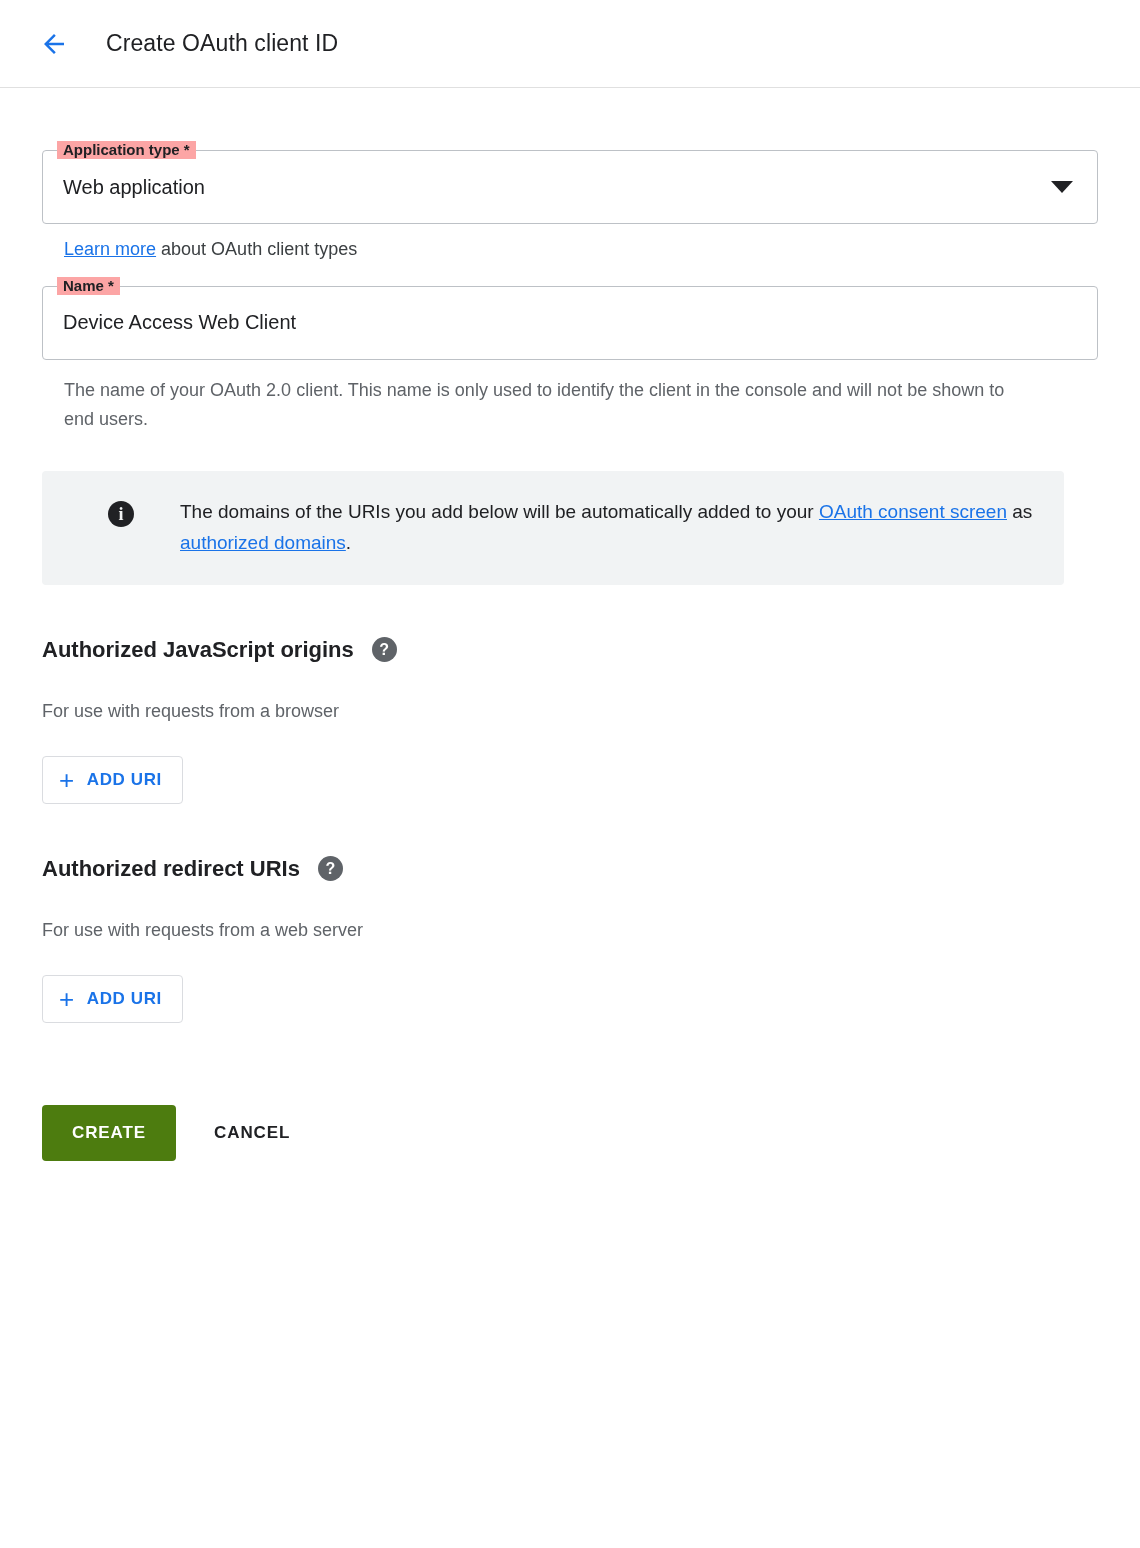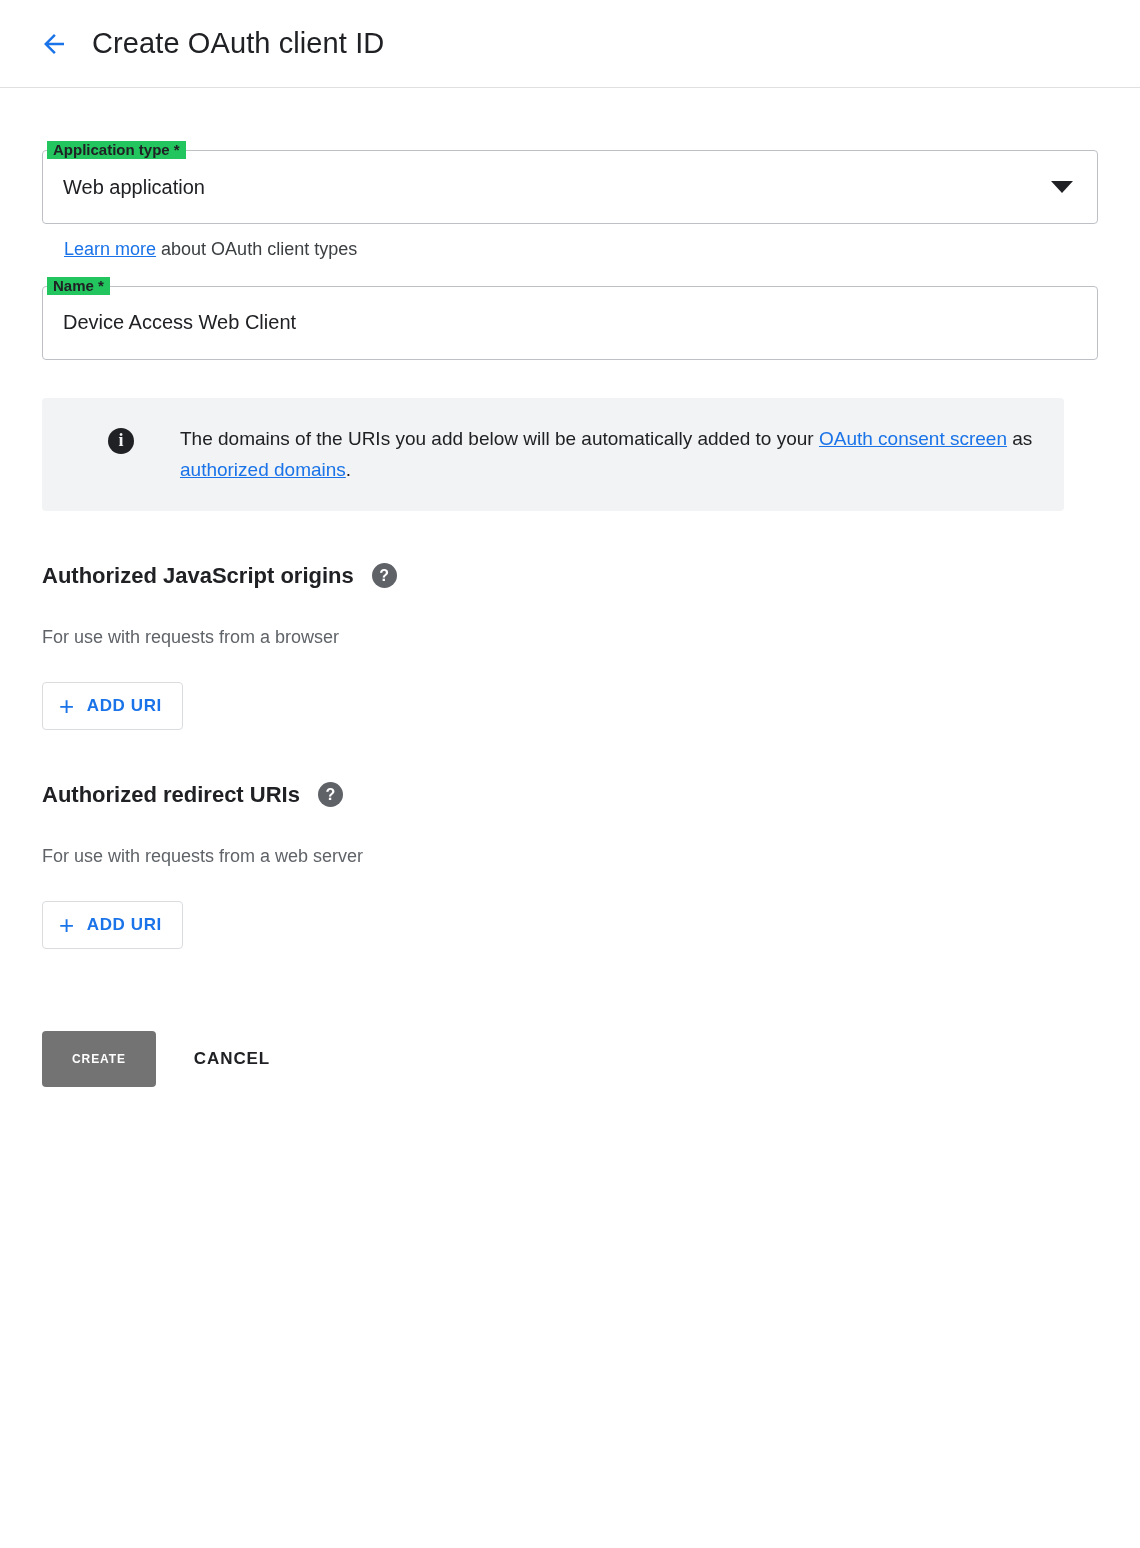--- a/index.html
+++ b/index.html
@@ -28,24 +28,24 @@
     width: 44px;
     height: 44px;
     display: flex;
     align-items: center;
     justify-content: center;
     cursor: pointer;
     flex: 0 0 auto;
   }
   .back-arrow svg { display: block; }
   .page-title {
-    font-size: 29px;
+    font-size: 23px;
     font-weight: 400;
     color: #202124;
-    margin-left: 16px;
+    margin-left: 30px;
     letter-spacing: 0.1px;
   }
 
   
   .content {
     padding: 40px 42px 0 42px;
     max-width: 1140px;
   }
   .intro {
     font-size: 19px;
@@ -68,22 +68,22 @@
     height: 74px;
     display: flex;
     align-items: center;
     padding: 0 20px;
     margin-top: 22px;
     background: #fff;
   }
   .field .legend {
     position: absolute;
     top: -10px;
-    left: 4px;
-    background: #22c55e;
+    left: 14px;
+    background: #fca5a5;
     padding: 0 6px;
     font-size: 15px;
     font-weight: 700;
     color: #202124;
     line-height: 18px;
   }
   .field .value {
     font-size: 20px;
     color: #202124;
   }
@@ -202,27 +202,27 @@
 
   
   .actions {
     margin-top: 82px;
     display: flex;
     align-items: center;
     gap: 14px;
     padding-bottom: 60px;
   }
   .btn-create {
-    background: #737373;
+    background: #4d7c0f;
     color: #fff;
     border: none;
     border-radius: 4px;
     height: 56px;
     padding: 0 30px;
-    font-size: 12px;
+    font-size: 17px;
     font-weight: 700;
     letter-spacing: 0.9px;
     cursor: pointer;
     font-family: "Liberation Sans", sans-serif;
   }
   .btn-cancel {
     background: transparent;
     border: none;
     color: #202124;
     height: 56px;
@@ -253,20 +253,21 @@
     <span class="legend">Application type *</span>
     <span class="value">Web application</span>
     <span class="caret"></span>
   </div>
   <div class="helper"><a class="link">Learn more</a><span> about OAuth client types</span></div>
 
   <div class="field">
     <span class="legend">Name *</span>
     <span class="value">Device Access Web Client</span>
   </div>
+  <div class="helper-name">The name of your OAuth 2.0 client. This name is only used to identify the client in the console and will not be shown to end users.</div>
 
   <div class="info-banner">
     <div class="info-icon">i</div>
     <div class="info-text"><span>The domains of the URIs you add below will be automatically added to your </span><a class="link">OAuth consent screen</a><span> as </span><a class="link">authorized domains</a><span>.</span></div>
   </div>
 
   <div class="section">
     <div class="section-head">
       <span class="section-title">Authorized JavaScript origins</span>
       <span class="help-icon">?</span>

